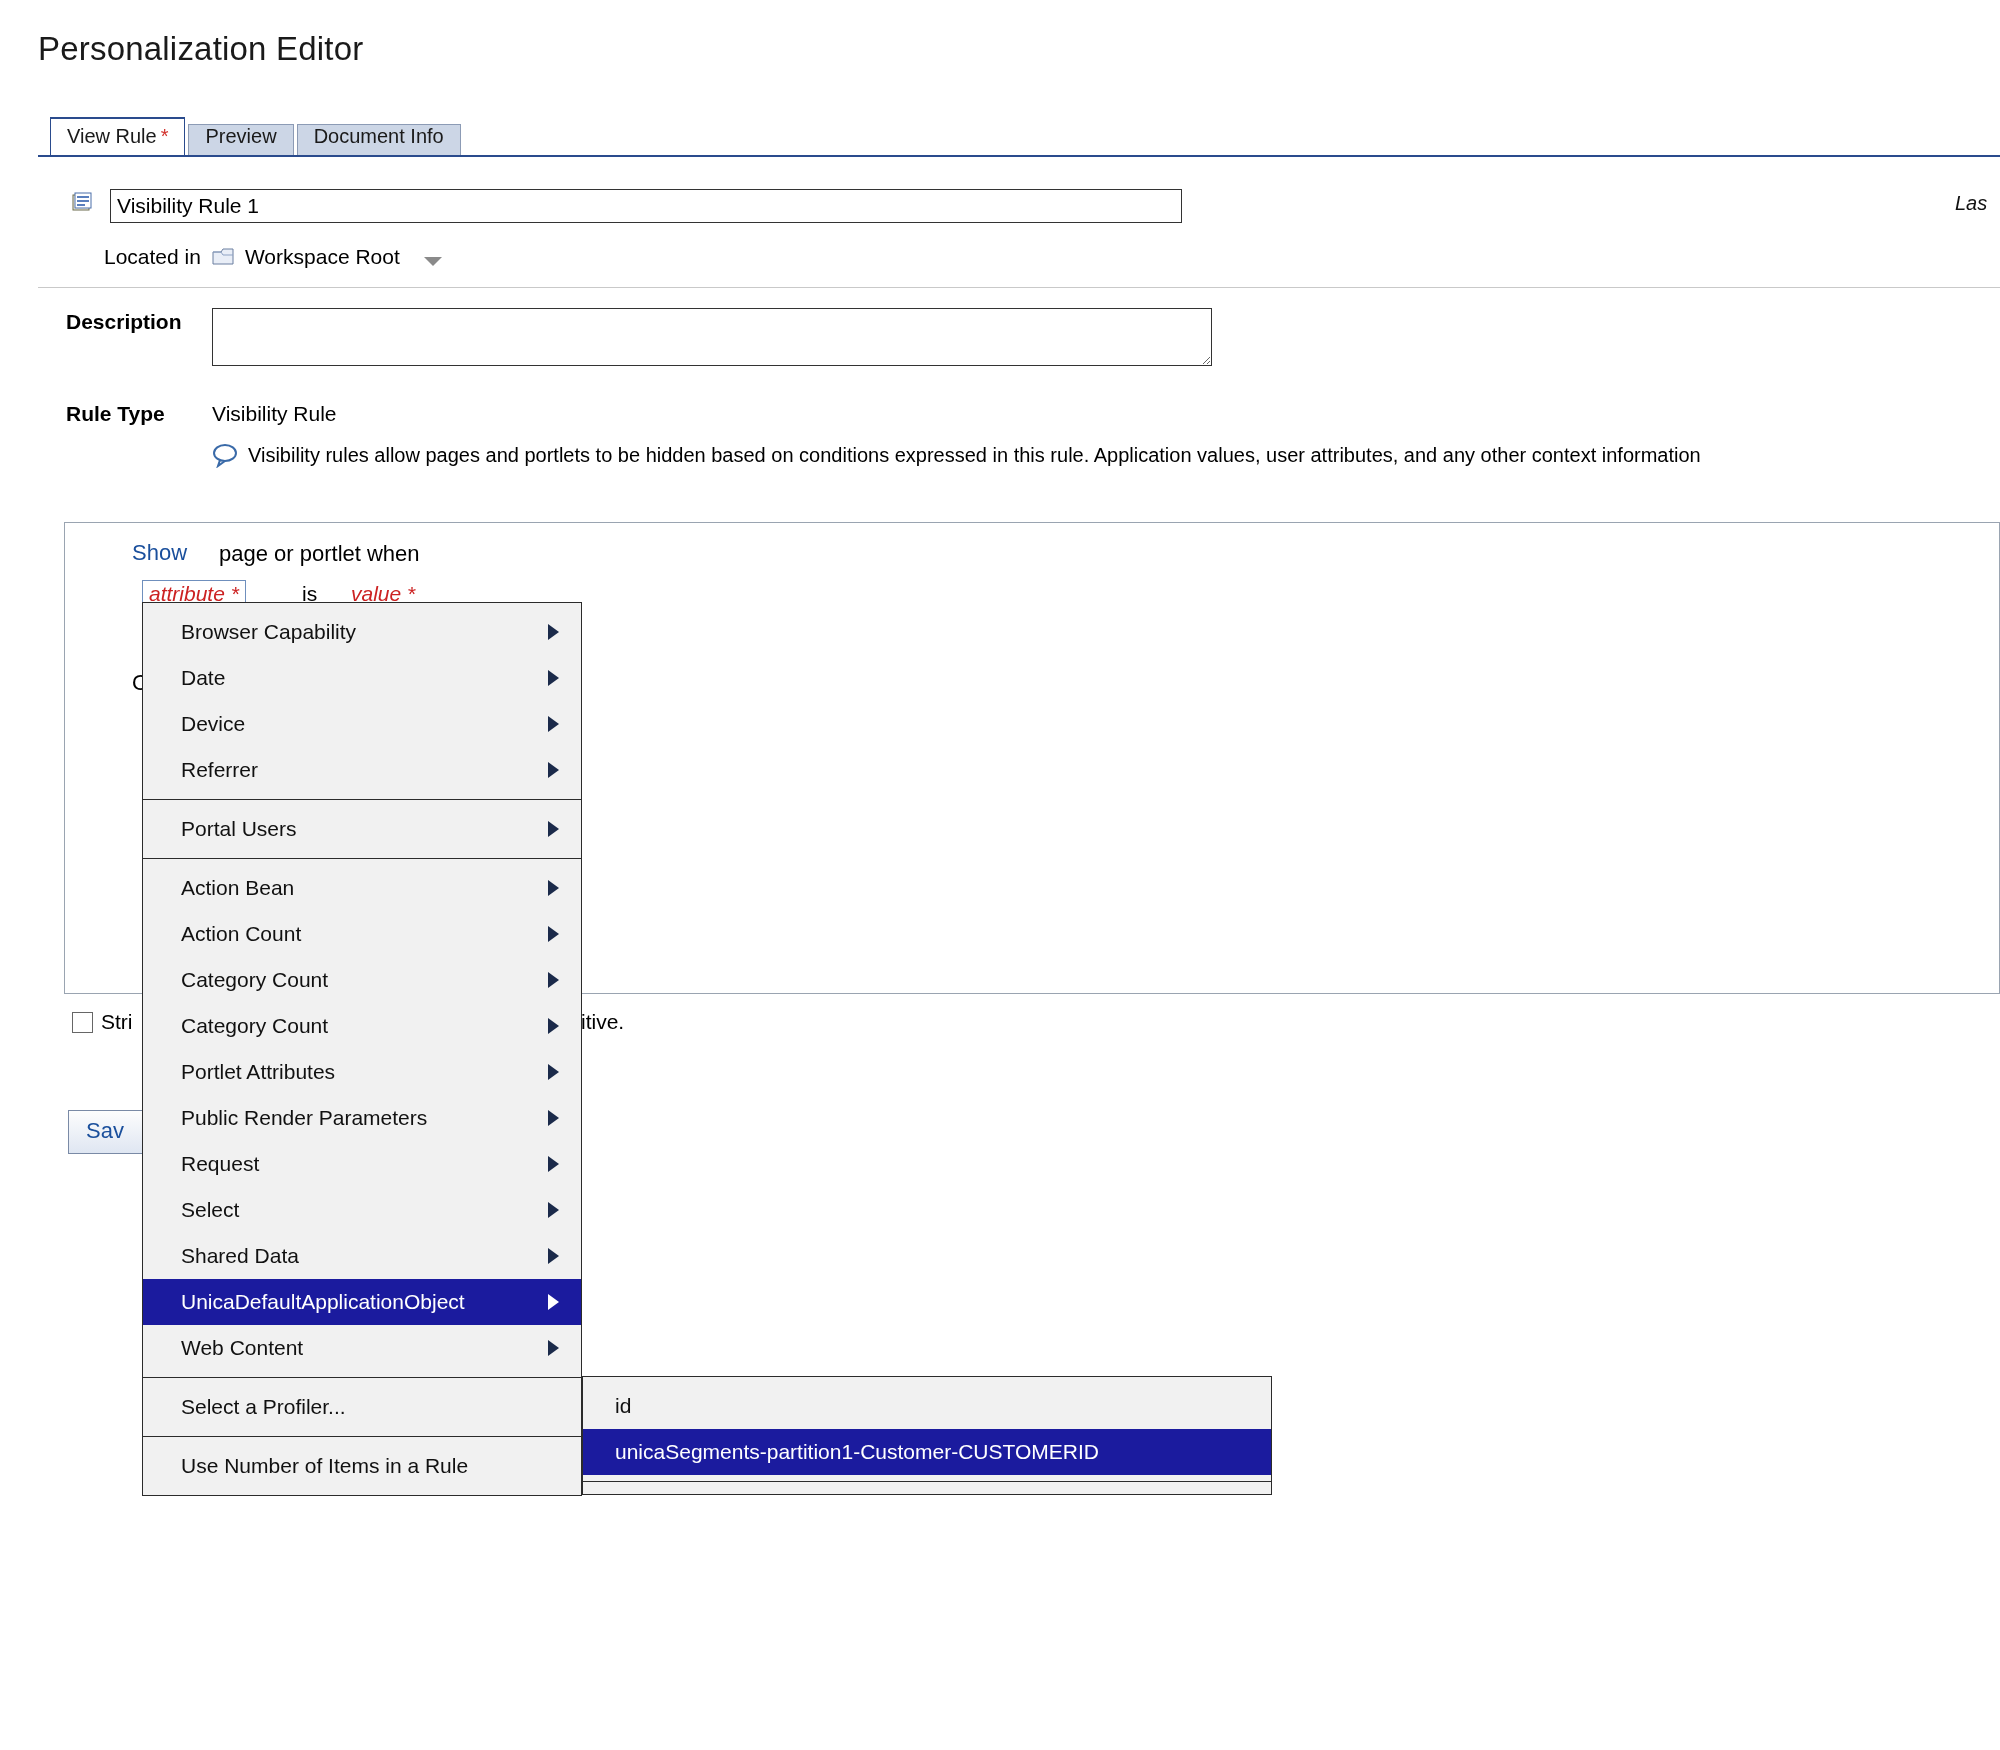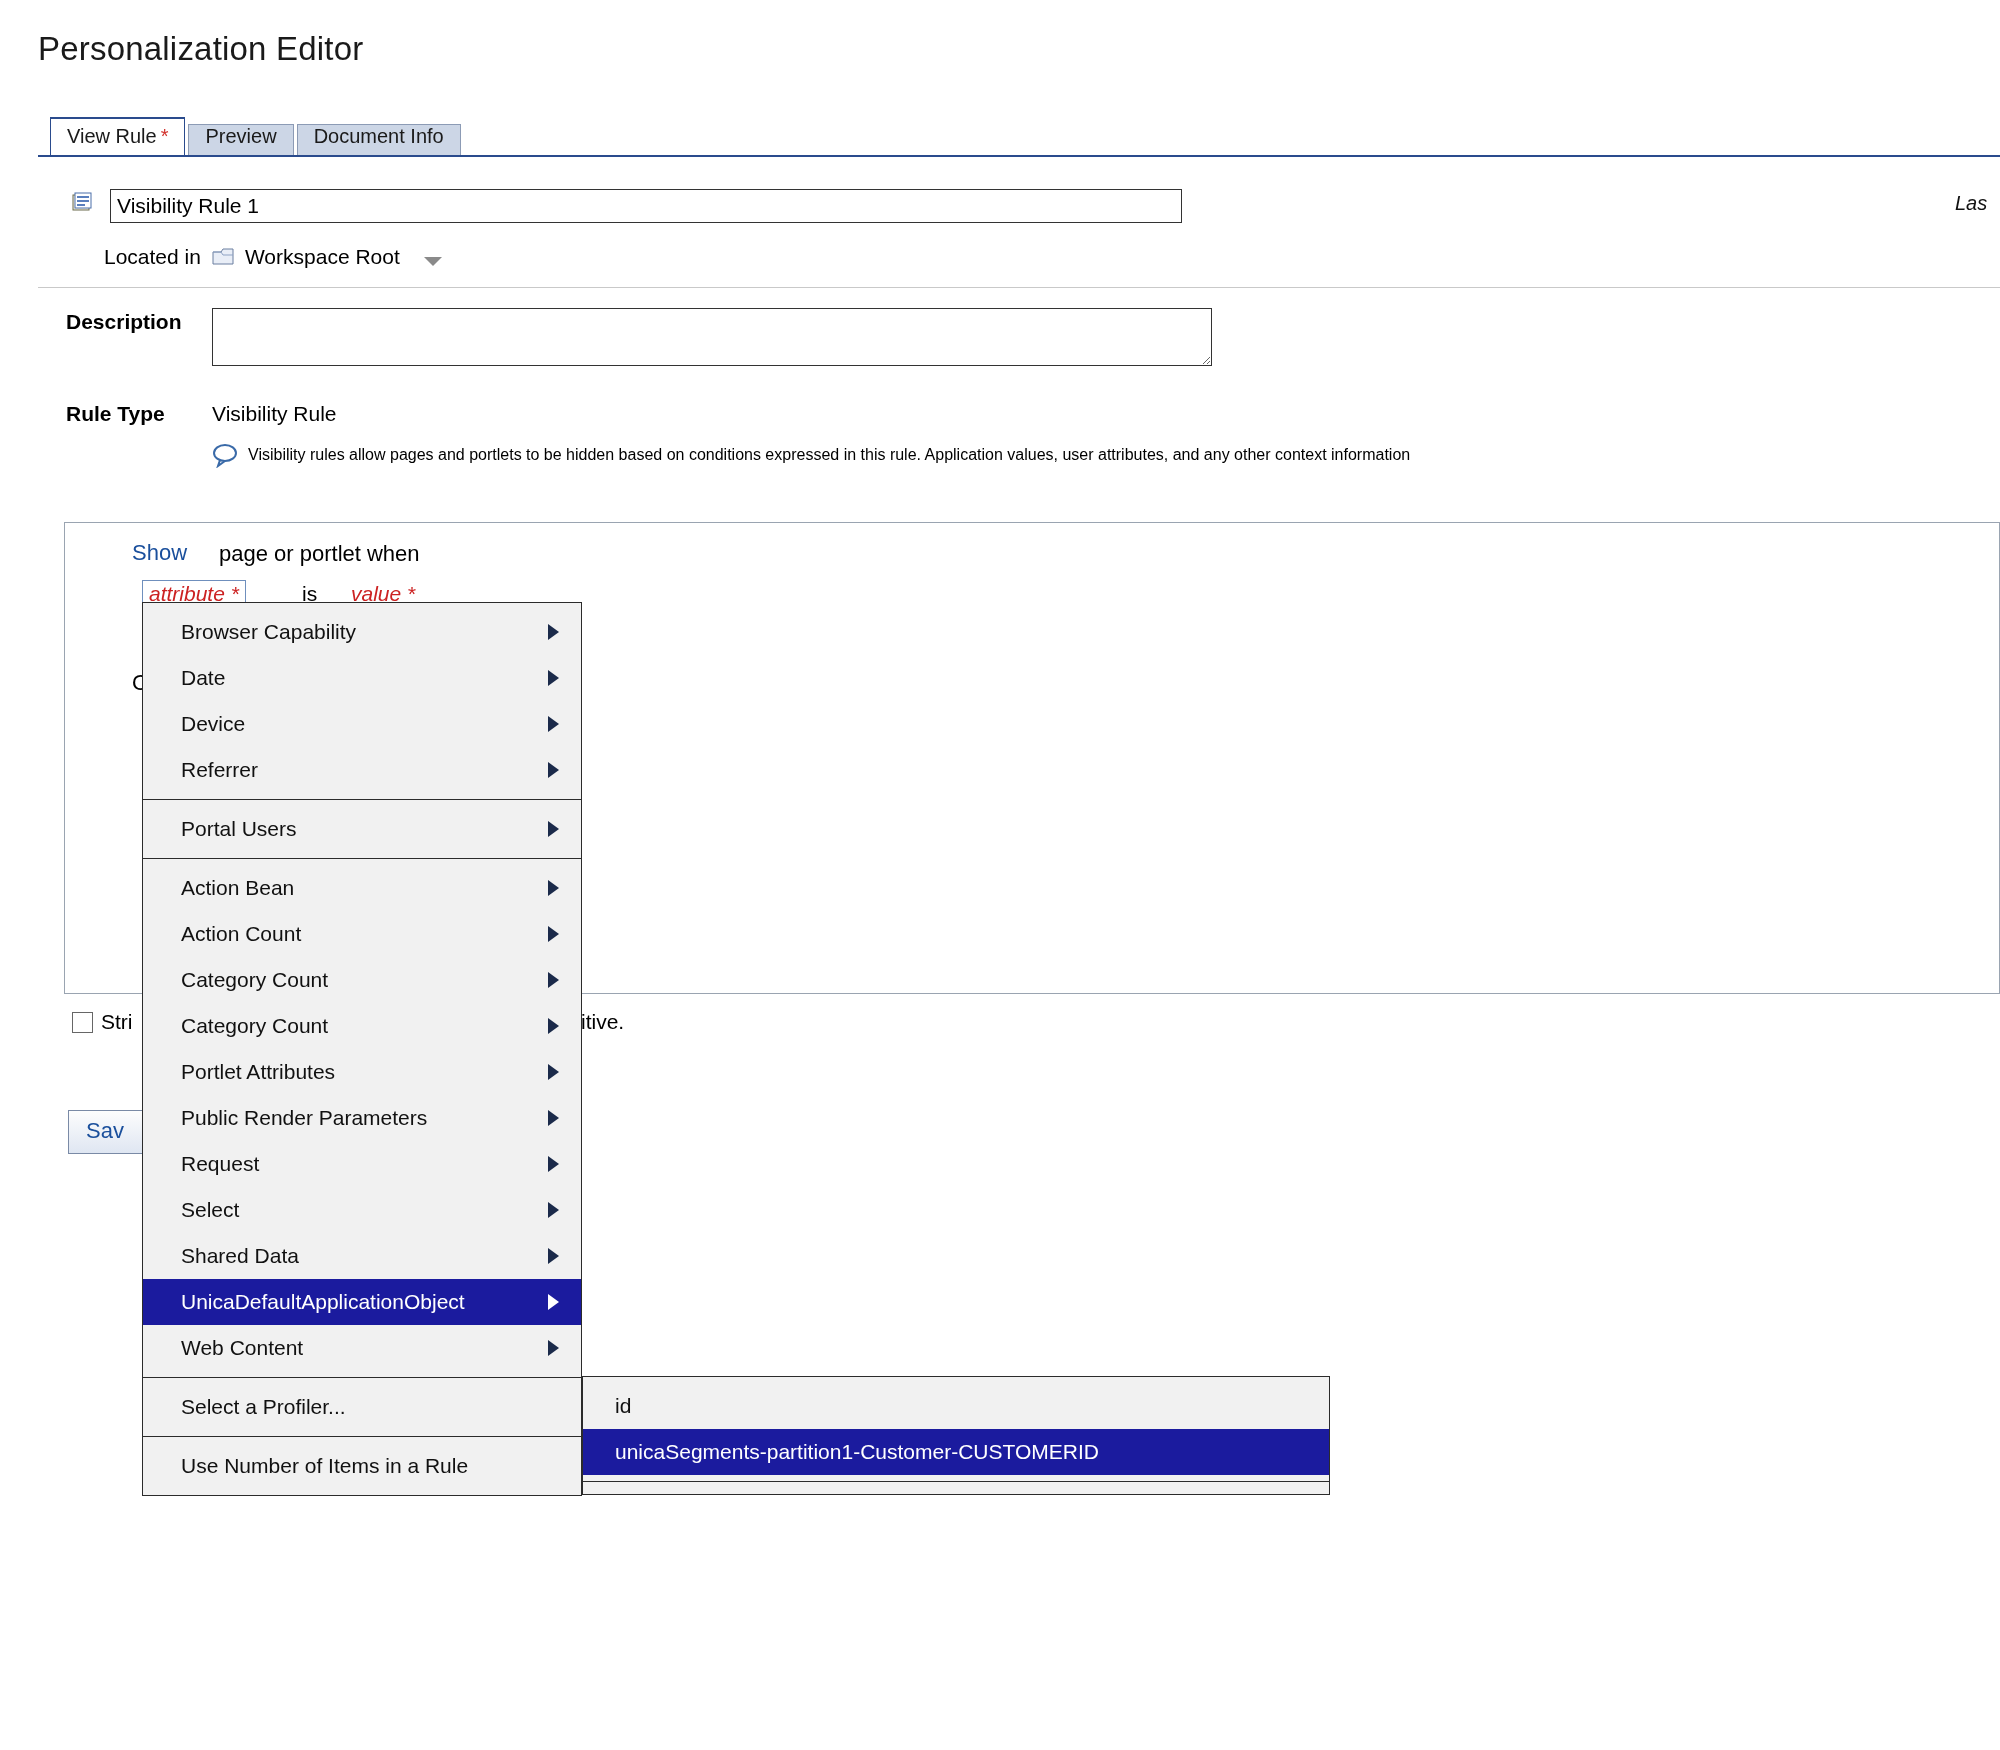--- a/index.html
+++ b/index.html
@@ -169,21 +169,21 @@
   .hint-row {
     position: absolute;
     left: 212px;
     top: 442px;
     display: flex;
     align-items: flex-start;
     gap: 10px;
     width: 1790px;
   }
   .hint-text {
-    font-size: 16px;
+    font-size: 20px;
     line-height: 26px;
     white-space: nowrap;
     overflow: hidden;
   }
   
   #rule-box {
     position: absolute;
     left: 64px;
     top: 522px;
     width: 1936px;
@@ -311,21 +311,21 @@
   .menu-sep {
     height: 1px;
     background: #2b2b2b;
     margin: 6px 0 6px 0;
   }
   
   #submenu {
     position: absolute;
     left: 582px;
     top: 1376px;
-    width: 748px;
+    width: 690px;
     background: #f1f1f1;
     border: 1px solid #2b2b2b;
     box-sizing: border-box;
     z-index: 50;
     padding: 6px 0 6px 0;
   }
   .sub-item {
     font-size: 21px;
     line-height: 24px;
     padding: 11px 14px 11px 32px;

